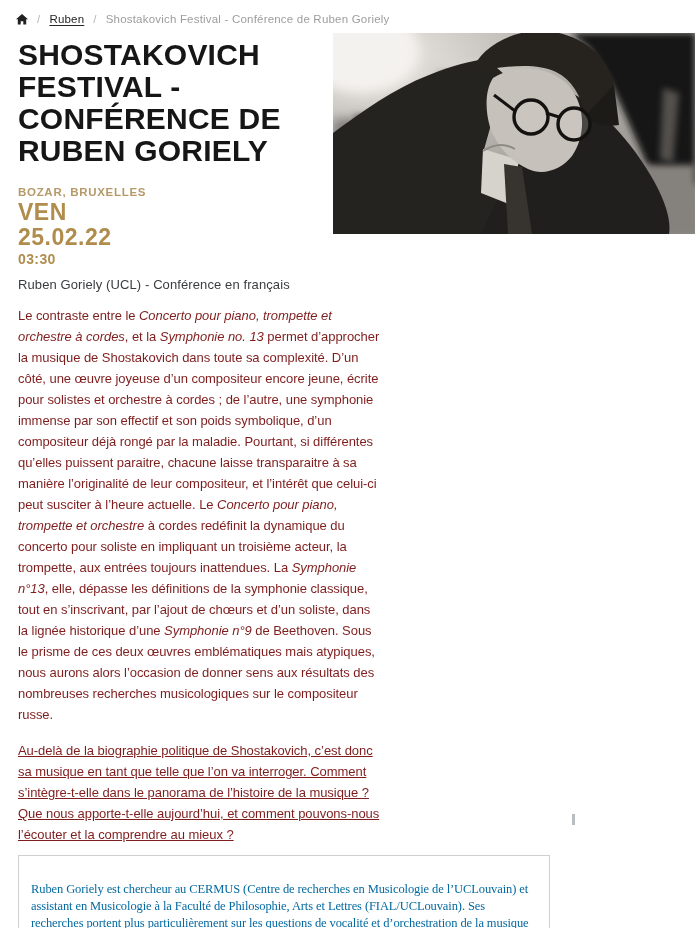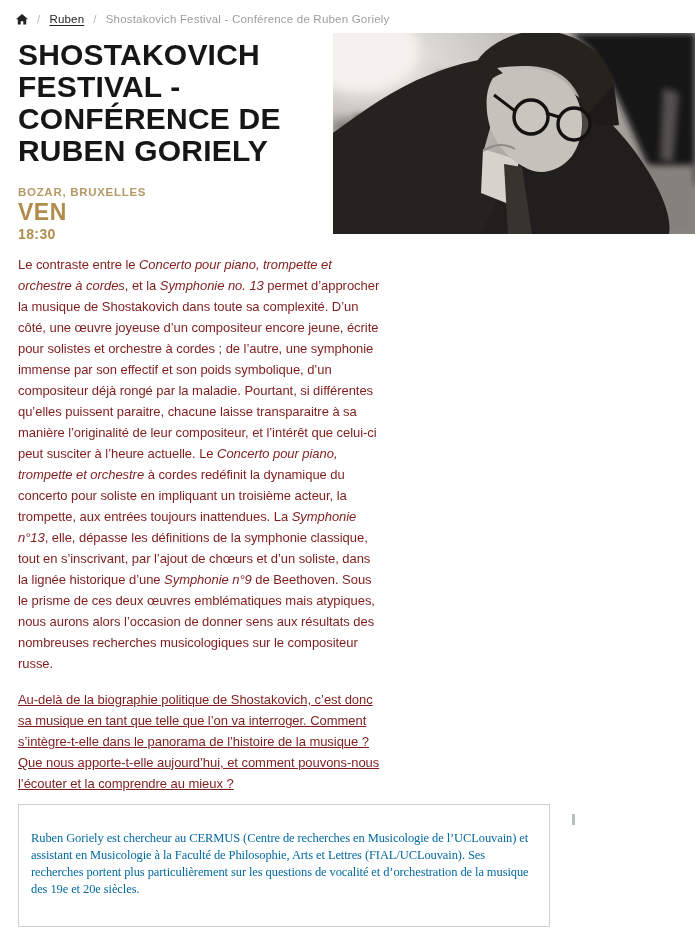--- a/index.html
+++ b/index.html
@@ -129,22 +129,24 @@
       <path d="M213 80 L226 84" stroke="#141210" stroke-width="3" fill="none"></path>
       <path d="M182 78 L161 62" stroke="#141210" stroke-width="3" fill="none"></path>
       <path d="M150 118 C161 111 172 110 182 116" stroke="#8e8a84" stroke-width="2" fill="none"></path>
     </svg>
   </div>
 
   <h1 class="event-title">SHOSTAKOVICH FESTIVAL - CONFÉRENCE DE RUBEN GORIELY</h1>
 
   <div class="venue">BOZAR, BRUXELLES</div>
   <div class="day">VEN</div>
-  <div class="time">18:30</div>
+  <div class="date">25.02.22</div>
+  <div class="time">03:30</div>
 
+  <div class="presenter">Ruben Goriely (UCL) - Conférence en français</div>
 
   <p class="para"><span>Le contraste entre le </span><em>Concerto pour piano, trompette et orchestre à cordes</em><span>, et la </span><em>Symphonie no. 13</em><span> permet d’approcher la musique de Shostakovich dans toute sa complexité. D’un côté, une œuvre joyeuse d’un compositeur encore jeune, écrite pour solistes et orchestre à cordes&nbsp;; de l’autre, une symphonie immense par son effectif et son poids symbolique, d’un compositeur déjà rongé par la maladie. Pourtant, si différentes qu’elles puissent paraitre, chacune laisse transparaitre à sa manière l’originalité de leur compositeur, et l’intérêt que celui-ci peut susciter à l’heure actuelle. Le </span><em>Concerto pour piano, trompette et orchestre</em><span> à cordes redéfinit la dynamique du concerto pour soliste en impliquant un troisième acteur, la trompette, aux entrées toujours inattendues. La </span><em>Symphonie n°13</em><span>, elle, dépasse les définitions de la symphonie classique, tout en s’inscrivant, par l’ajout de chœurs et d’un soliste, dans la lignée historique d’une </span><em>Symphonie n°9</em><span> de Beethoven. Sous le prisme de ces deux œuvres emblématiques mais atypiques, nous aurons alors l’occasion de donner sens aux résultats des nombreuses recherches musicologiques sur le compositeur russe.</span></p>
   <p class="para">Au-delà de la biographie politique de Shostakovich, c’est donc sa musique en tant que telle que l’on va interroger. Comment s’intègre-t-elle dans le panorama de l’histoire de la musique&nbsp;? Que nous apporte-t-elle aujourd’hui, et comment pouvons-nous l’écouter et la comprendre au mieux&nbsp;?</p>
 
   <div class="bio-box">
     <p class="bio-text">Ruben Goriely est chercheur au CERMUS (Centre de recherches en Musicologie de l’UCLouvain) et assistant en Musicologie à la Faculté de Philosophie, Arts et Lettres (FIAL/UCLouvain). Ses recherches portent plus particulièrement sur les questions de vocalité et d’orchestration de la musique des 19e et 20e siècles.</p>
   </div>
 
   <div class="cursor-artifact"></div>
 

